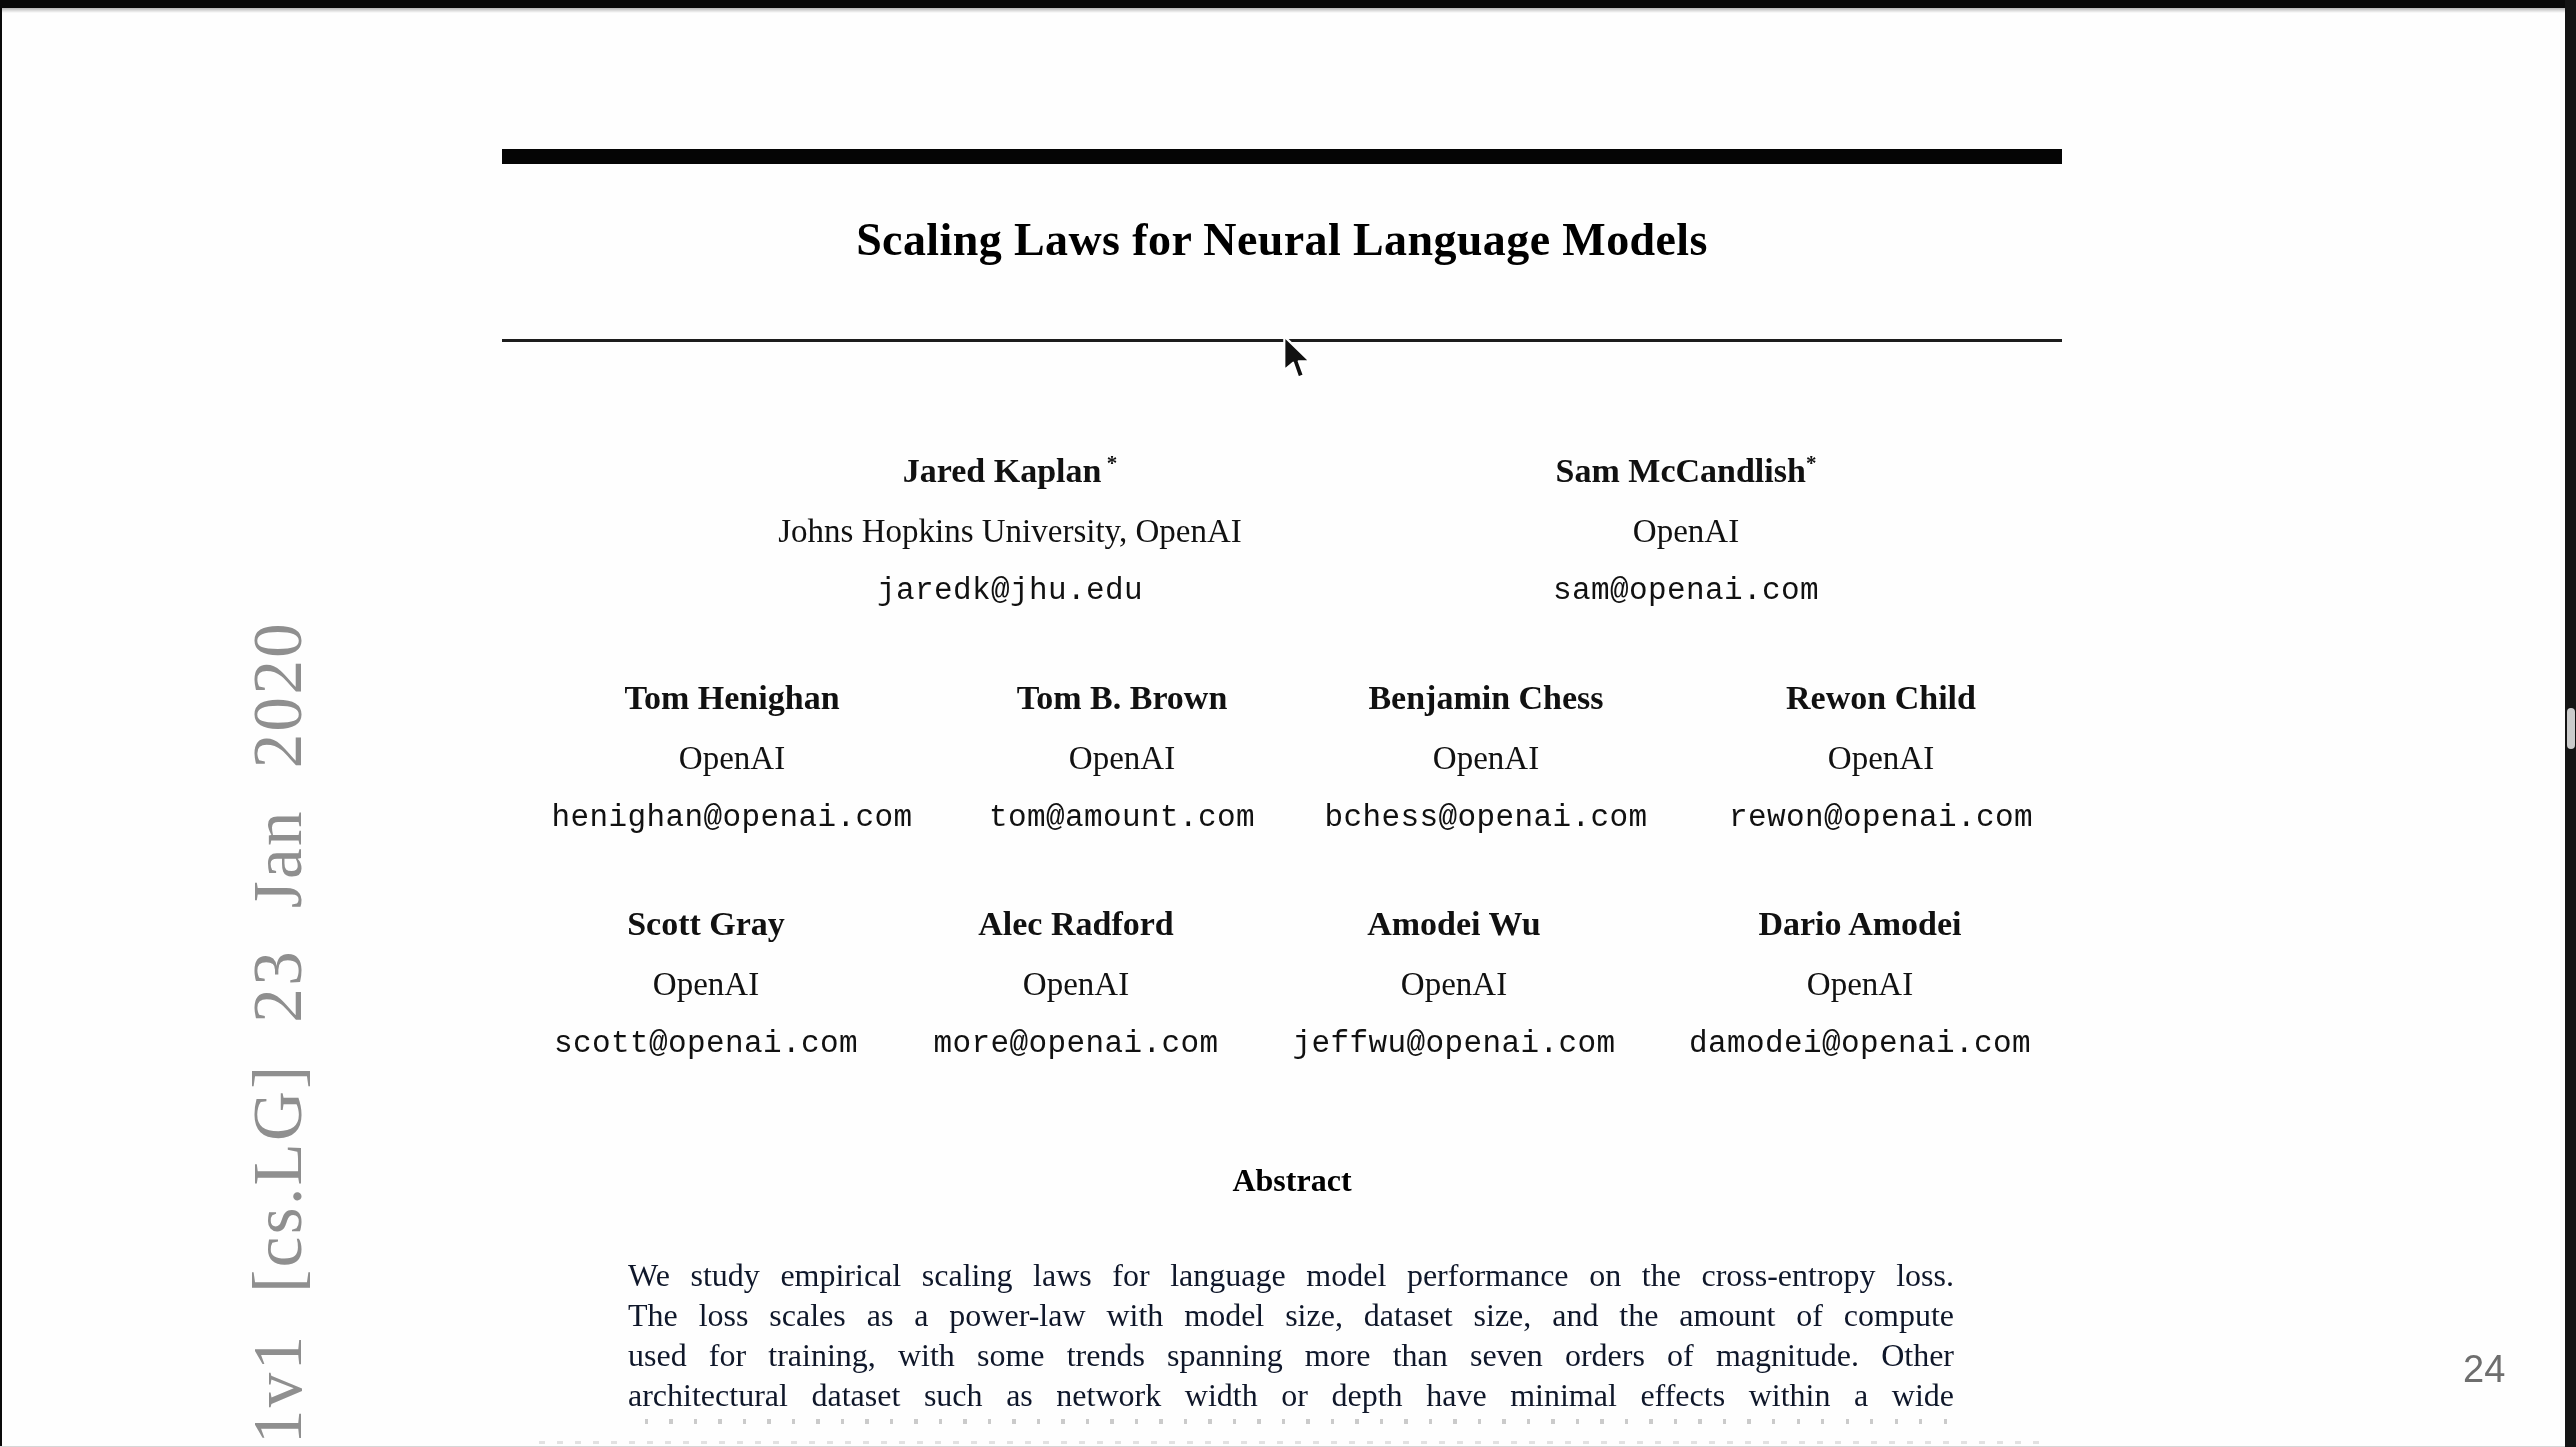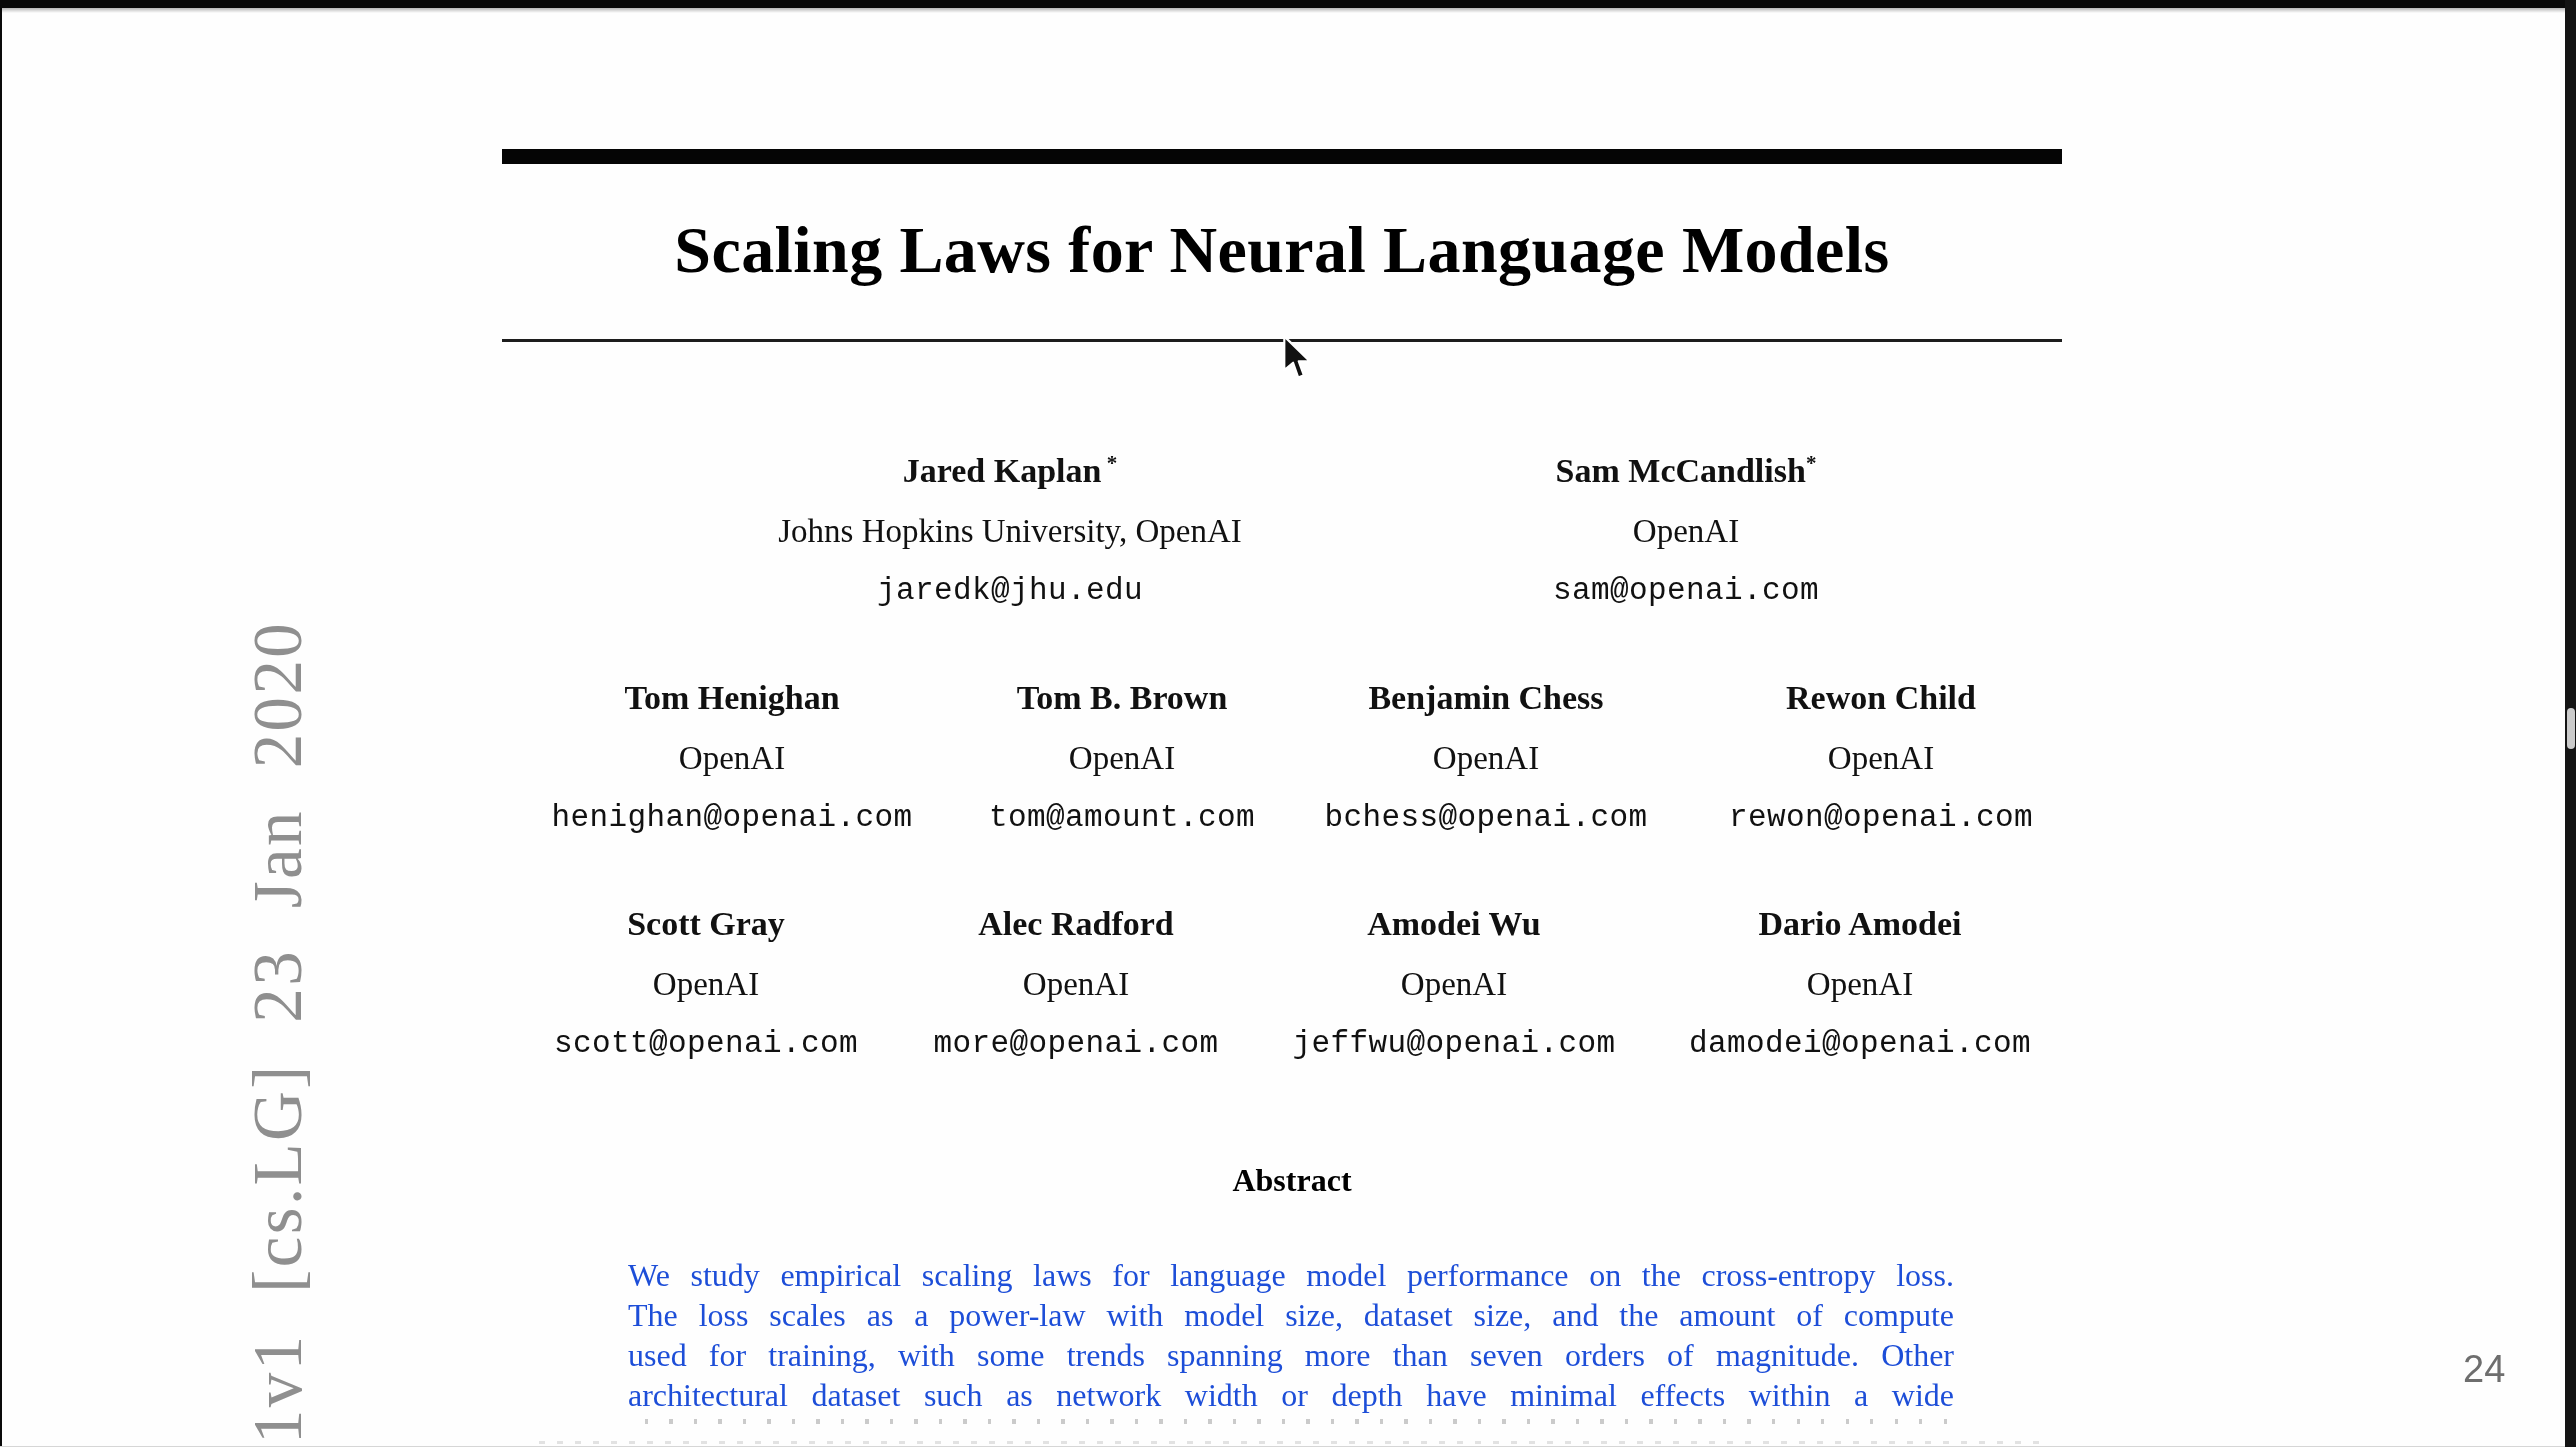--- a/index.html
+++ b/index.html
@@ -13,33 +13,33 @@
   .scroll-track{position:absolute;left:2565px;top:0;width:11.4px;height:1448px;background:#141414;}
   .scroll-thumb{position:absolute;left:1.6px;top:708px;width:8.2px;height:41px;border-radius:4.1px;background:#cbcbcb;}
   .bar-bottom{position:absolute;left:0;top:1446px;width:2576px;height:2.4px;background:#d6d6d6;}
 
   
   .rule-thick{position:absolute;left:502px;top:149px;width:1560px;height:14.7px;background:#050505;}
   .rule-thin{position:absolute;left:502px;top:339px;width:1560px;height:3.3px;background:#1d1d1d;}
 
   
   .title{position:absolute;left:502px;top:217px;width:1560px;text-align:center;
-         font-size:66px;font-weight:bold;line-height:1;letter-spacing:0.4px;color:#000;}
+         font-size:46px;font-weight:bold;line-height:1;letter-spacing:0.4px;color:#000;}
 
   
   .author{position:absolute;transform:translateX(-50%);text-align:center;line-height:60px;white-space:nowrap;}
   .a-name{font-size:34px;font-weight:bold;}
   .a-name sup{font-size:21px;font-weight:bold;}
   .a-aff{font-size:33px;}
   .a-email{font-family:"Liberation Mono",monospace;font-size:31px;letter-spacing:0.4px;}
 
   
   .abs-heading{position:absolute;left:502px;top:1162px;width:1580px;text-align:center;
                font-size:32px;font-weight:bold;color:#000;}
-  .abstract{position:absolute;left:628px;top:1255px;width:1326px;font-size:32px;line-height:40px;color:#1d4ed8;}
+  .abstract{position:absolute;left:628px;top:1255px;width:1326px;font-size:32px;line-height:40px;color:#0f172a;}
   .abs-line{text-align:justify;text-align-last:justify;white-space:nowrap;height:40px;}
 
   
   .fade-line-a{position:absolute;left:645px;top:1419px;width:1306px;height:4.9px;opacity:.45;
      background:repeating-linear-gradient(90deg,rgba(0,0,0,.45) 0 3.3px,rgba(0,0,0,0) 3.3px 24.5px);}
   .fade-line-b{position:absolute;left:539px;top:1441px;width:1502px;height:3.3px;opacity:.28;
      background:repeating-linear-gradient(90deg,rgba(0,0,0,.4) 0 5.7px,rgba(0,0,0,0) 5.7px 18px);}
 
   
   .watermark{position:absolute;left:239px;top:1481px;transform:rotate(-90deg);transform-origin:0 0;

